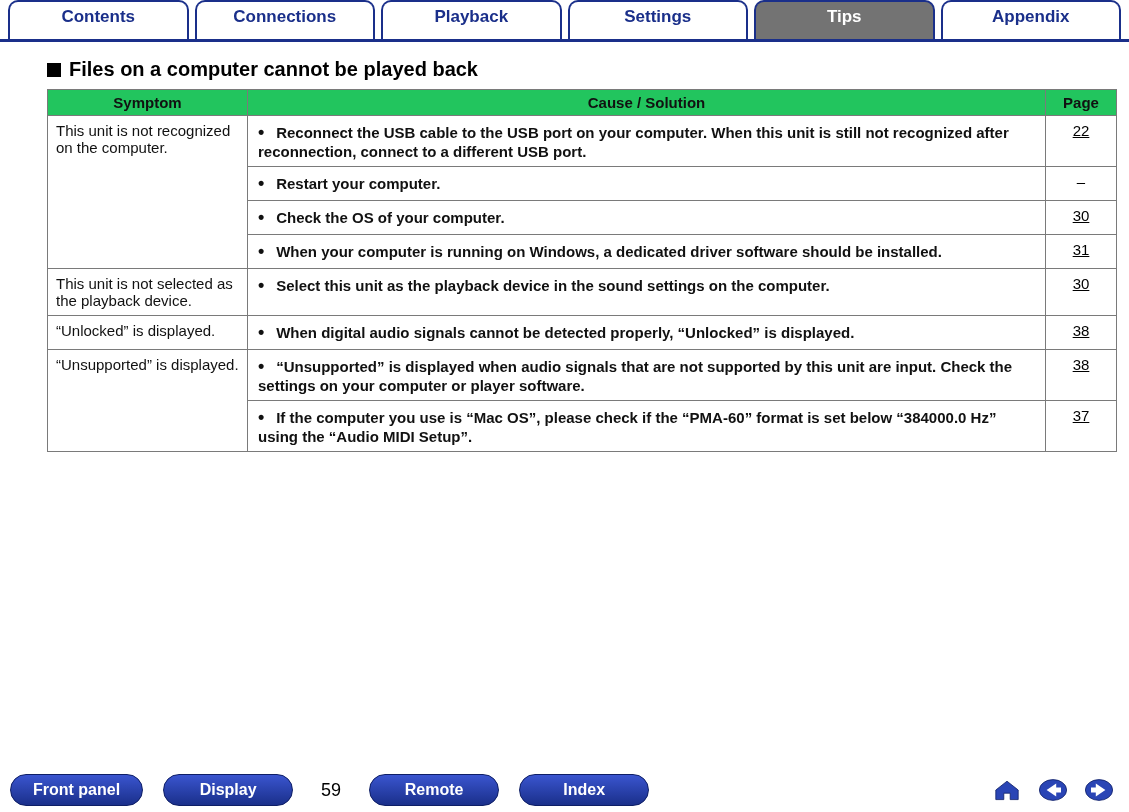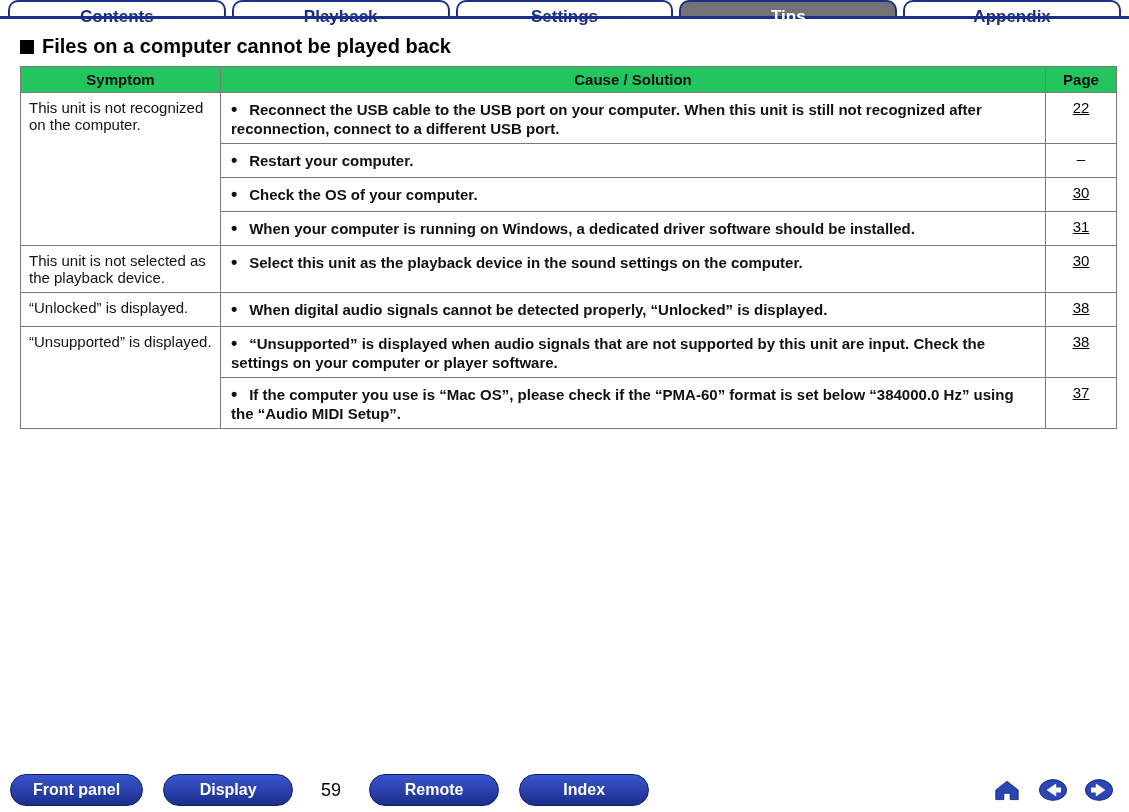--- a/index.html
+++ b/index.html
@@ -1,33 +1,33 @@
 <!DOCTYPE html>
 <html><head>
 <meta charset="utf-8">
 <style>
   * { box-sizing: border-box; margin: 0; padding: 0; }
   body { font-family: Arial, Helvetica, sans-serif; background: #fff; width: 1129px; height: 812px; position: relative; overflow: hidden; }
 
   
-  .top-nav { display: flex; height: 19px; border-bottom: 3px solid #1a2f8a; padding: 0 6px; gap: 2px; }
+  .top-nav { display: flex; height: 42px; border-bottom: 3px solid #1a2f8a; padding: 0 6px; gap: 2px; }
   .top-tab {
     flex: 1; position: relative; text-align: center; font-weight: bold; font-size: 17px;
     line-height: 30px; color: #1a2f8a; cursor: pointer;
     border-top: 2px solid #1a2f8a;
     border-left: 2px solid #1a2f8a;
     border-right: 2px solid #1a2f8a;
     border-radius: 10px 10px 0 0;
     background: #fff;
     margin: 0 2px;
   }
   .top-tab.active { background: #737373; color: #fff; text-align: center; }
 
   
-  .content { padding: 10px 12px 0 20px; }
+  .content { padding: 10px 12px 0 8px; margin-left: 39px; }
   .section-title { display:flex; align-items:center; gap:8px; margin: 6px 0 8px 0; }
   .square { width: 14px; height: 14px; background: #000; }
   .section-title h2 { font-size: 20px; font-weight: bold; color:#000; }
 
   table.trouble { width: 100%; border-collapse: collapse; font-size: 15px; color:#111; }
   table.trouble th { background: #22c55e; font-weight: bold; padding: 4px 8px; border: 1px solid #7a7a7a; }
   table.trouble td { border: 1px solid #7a7a7a; padding: 6px 8px; vertical-align: top; }
   .col-symptom { width: 200px; }
   .col-page { width: 71px; text-align: center; }
   td.page { text-align: center; }
@@ -44,20 +44,21 @@
   .pill { background: linear-gradient(#3a55cf, #1a2f8a); color:#fff; border-radius: 22px; padding: 6px 22px; font-weight: bold; font-size: 16px; cursor:pointer; min-width: 130px; text-align:center; border: 1px solid #0e1e66; }
   .bottom-icons { margin-left: auto; display:flex; gap: 6px; align-items:center; }
   .icon-btn { width: 40px; height: 30px; display:flex; align-items:center; justify-content:center; cursor:pointer; }
   .icon-btn svg { width: 32px; height: 30px; }
 </style>
 </head>
 <body>
 
 <div class="top-nav" id="top-nav">
     <div class="top-tab">Contents</div>
+    <div class="top-tab">Connections</div>
     <div class="top-tab">Playback</div>
     <div class="top-tab">Settings</div>
     <div class="top-tab active">Tips</div>
     <div class="top-tab">Appendix</div>
   </div>
 
 <div class="content">
   <div class="section-title">
     <div class="square"></div>
     <h2>Files on a computer cannot be played back</h2>

